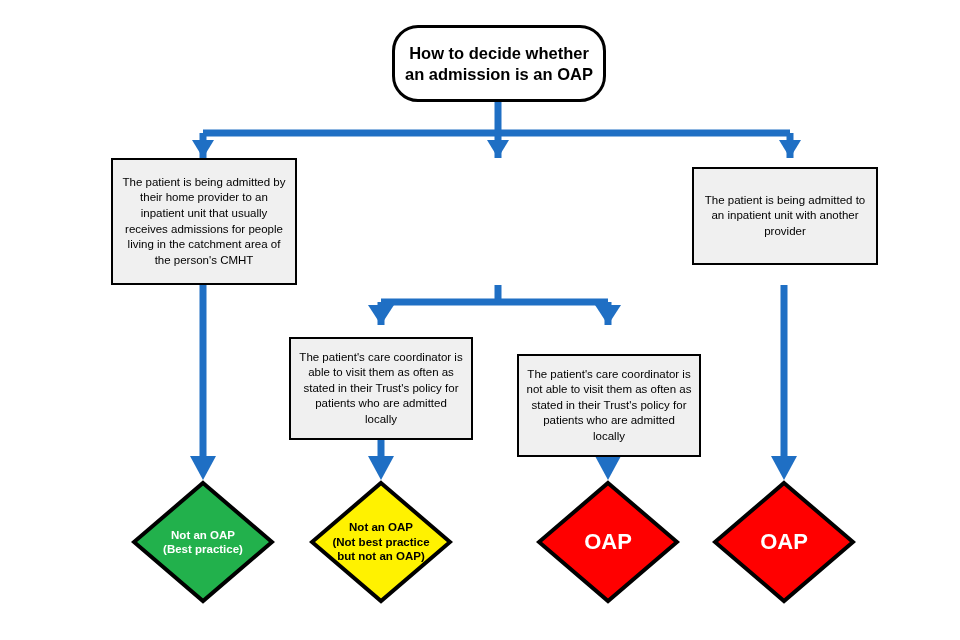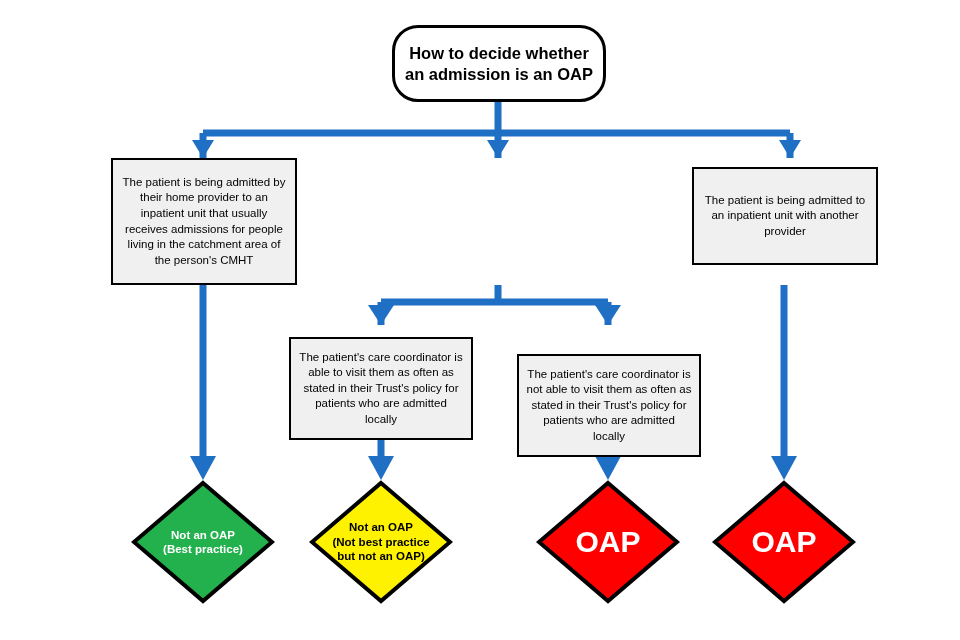--- a/index.html
+++ b/index.html
@@ -73,21 +73,21 @@
     text-align: center;
     font-weight: bold;
     line-height: 1.25;
     z-index: 3;
     pointer-events: none;
   }
   .diamond-label.small {
     font-size: 11.5px;
   }
   .diamond-label.big {
-    font-size: 30px;
+    font-size: 22px;
   }
   .lbl-white { color: #ffffff; }
   .lbl-black { color: #000000; }
   .nowrap-lines { white-space: pre-line; }
 </style>
 </head>
 <body>
 
 <div id="canvas">
 

